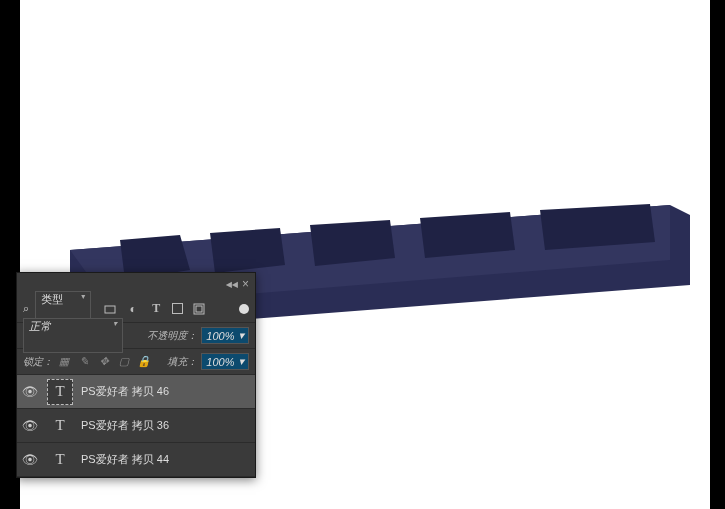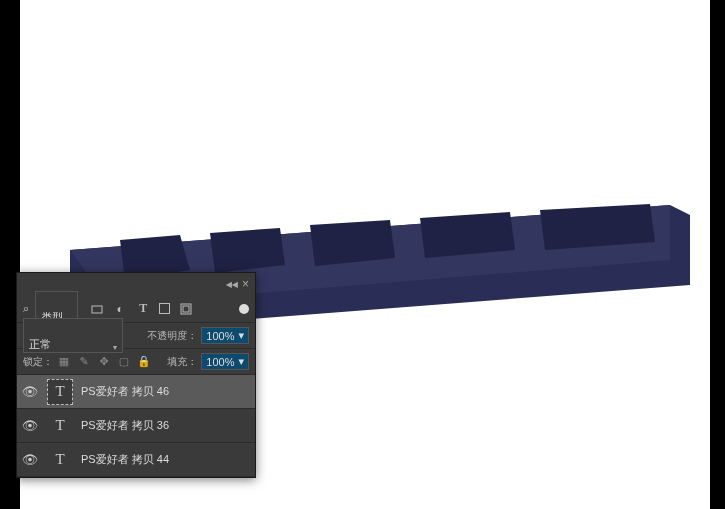--- a/index.html
+++ b/index.html
@@ -76,33 +76,33 @@
     padding: 0 6px;
     border-bottom: 1px solid #2b2b2b;
   }
   .filter-row { gap: 6px; }
   .search-ico { color: #ccc; font-size: 11px; }
   .dropdown {
     height: 35px;
     background: #3a3a3a;
     border: 1px solid #555;
     display: flex;
-    align-items: flex-end;
+    align-items: flex-start;
     padding: 0 5px;
     font-size: 11px;
     color: #ddd;
-    gap: 5px;
+    gap: 18px;
     cursor: pointer;
   }
   .dropdown .arr { font-size: 8px; color: #aaa; }
   .filter-icons { display: flex; gap: 9px; margin-left: 6px; align-items: center; }
   .ficon { color: #bbb; font-size: 12px; cursor: pointer; display: inline-flex; width: 14px; height: 14px; align-items: center; justify-content: center; }
   .ficon.small-box { border: 1px solid #bbb; width: 11px; height: 11px; }
   .dot { width: 10px; height: 10px; border-radius: 50%; background: #ddd; margin-left: auto; cursor: pointer; }
-  .opacity-row, .fill-row { gap: 4px; height: 26px; }
+  .opacity-row, .fill-row { gap: 4px; height: 26px; font-style: italic; }
   .label { color: #bbb; font-size: 10px; }
   .pct-box {
     height: 17px;
     padding: 0 4px;
     border: 1px solid #555;
     background: #0c4a6e;
     display: flex;
     align-items: center;
     gap: 4px;
     font-size: 11px;

